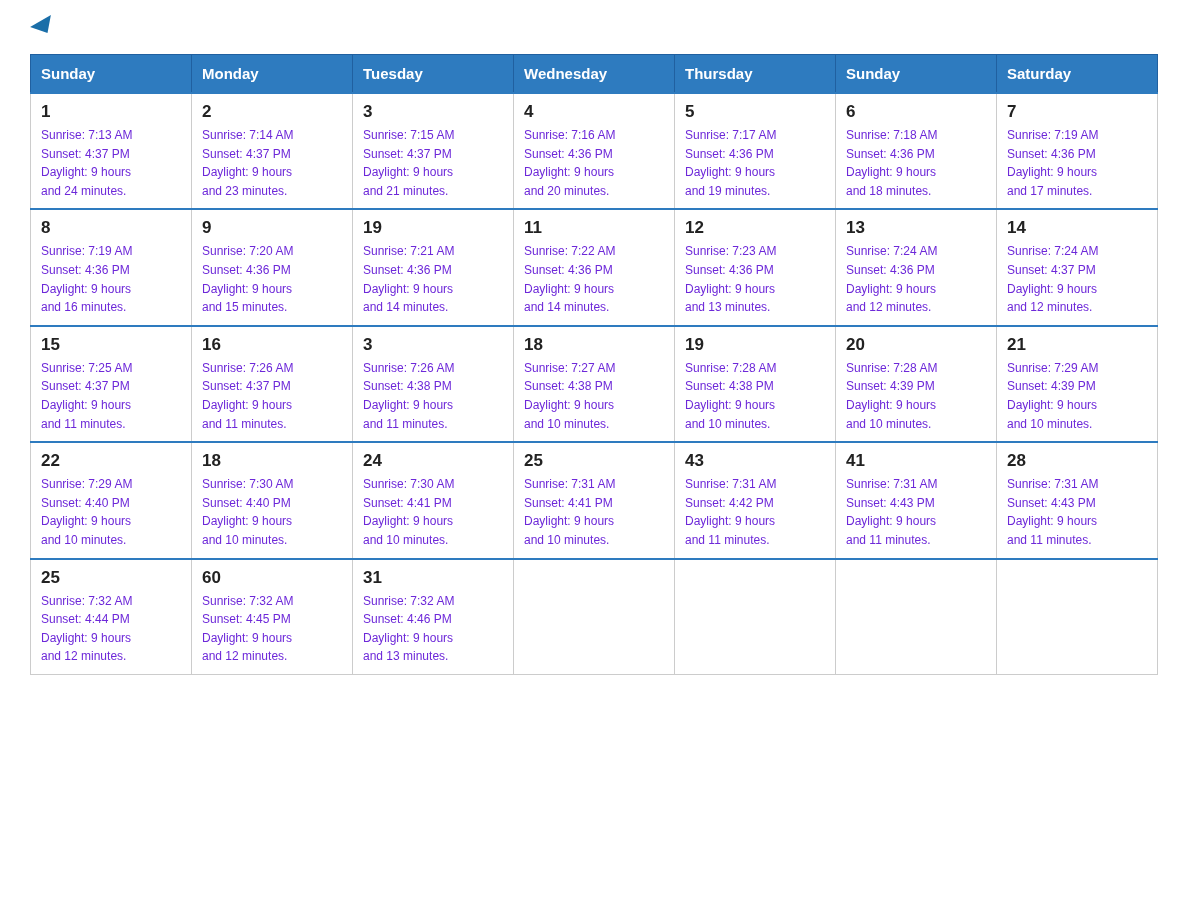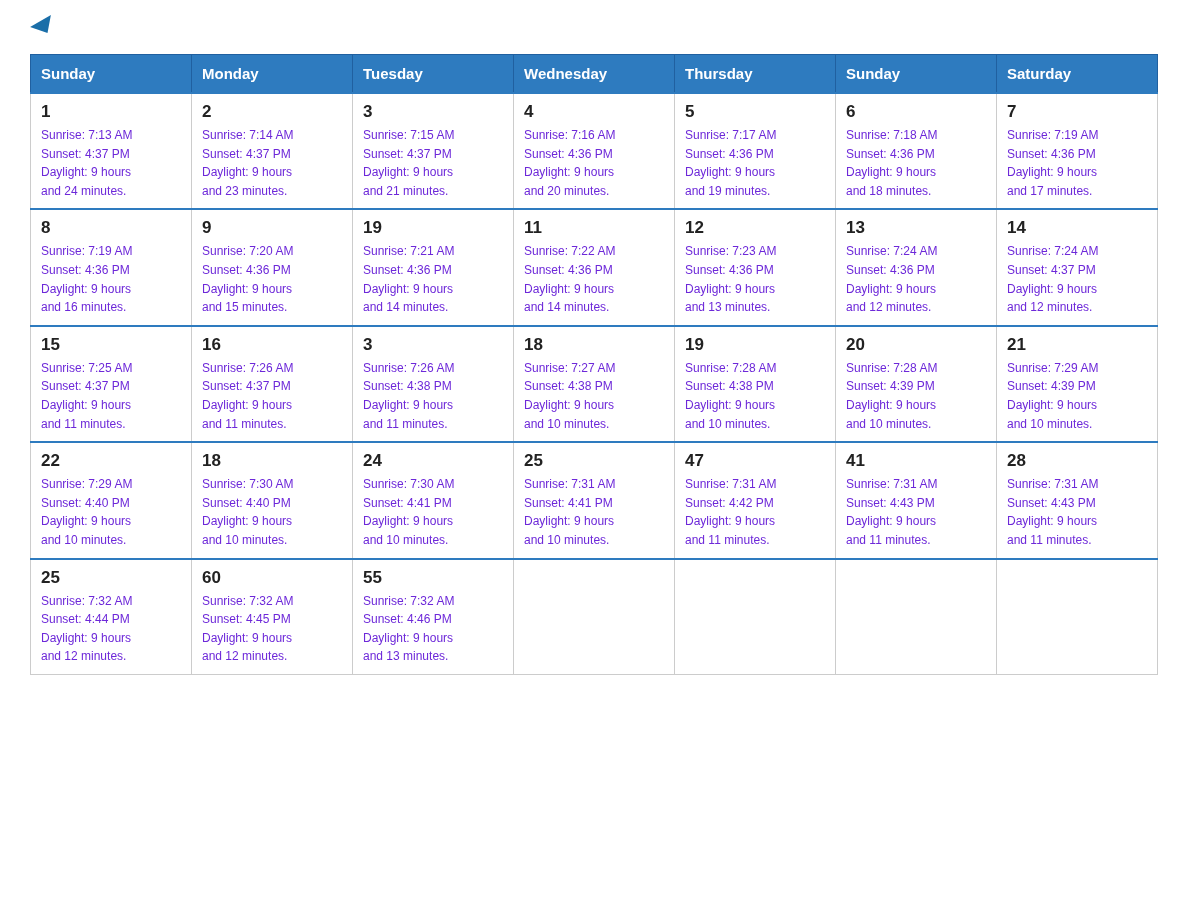--- a/index.html
+++ b/index.html
@@ -228,21 +228,21 @@
         </td>
         <td>
           <div class="day-number">24</div>
           <div class="day-info">Sunrise: 7:30 AM<br>Sunset: 4:41 PM<br>Daylight: 9 hours<br>and 10 minutes.</div>
         </td>
         <td>
           <div class="day-number">25</div>
           <div class="day-info">Sunrise: 7:31 AM<br>Sunset: 4:41 PM<br>Daylight: 9 hours<br>and 10 minutes.</div>
         </td>
         <td>
-          <div class="day-number">47</div>
+          <div class="day-number">43</div>
           <div class="day-info">Sunrise: 7:31 AM<br>Sunset: 4:42 PM<br>Daylight: 9 hours<br>and 11 minutes.</div>
         </td>
         <td>
           <div class="day-number">41</div>
           <div class="day-info">Sunrise: 7:31 AM<br>Sunset: 4:43 PM<br>Daylight: 9 hours<br>and 11 minutes.</div>
         </td>
         <td>
           <div class="day-number">28</div>
           <div class="day-info">Sunrise: 7:31 AM<br>Sunset: 4:43 PM<br>Daylight: 9 hours<br>and 11 minutes.</div>
         </td>
@@ -250,21 +250,21 @@
       <tr class="week-row">
         <td>
           <div class="day-number">25</div>
           <div class="day-info">Sunrise: 7:32 AM<br>Sunset: 4:44 PM<br>Daylight: 9 hours<br>and 12 minutes.</div>
         </td>
         <td>
           <div class="day-number">60</div>
           <div class="day-info">Sunrise: 7:32 AM<br>Sunset: 4:45 PM<br>Daylight: 9 hours<br>and 12 minutes.</div>
         </td>
         <td>
-          <div class="day-number">55</div>
+          <div class="day-number">31</div>
           <div class="day-info">Sunrise: 7:32 AM<br>Sunset: 4:46 PM<br>Daylight: 9 hours<br>and 13 minutes.</div>
         </td>
         <td class="empty-cell"></td>
         <td class="empty-cell"></td>
         <td class="empty-cell"></td>
         <td class="empty-cell"></td>
       </tr>
     </tbody>
 </table>
 

